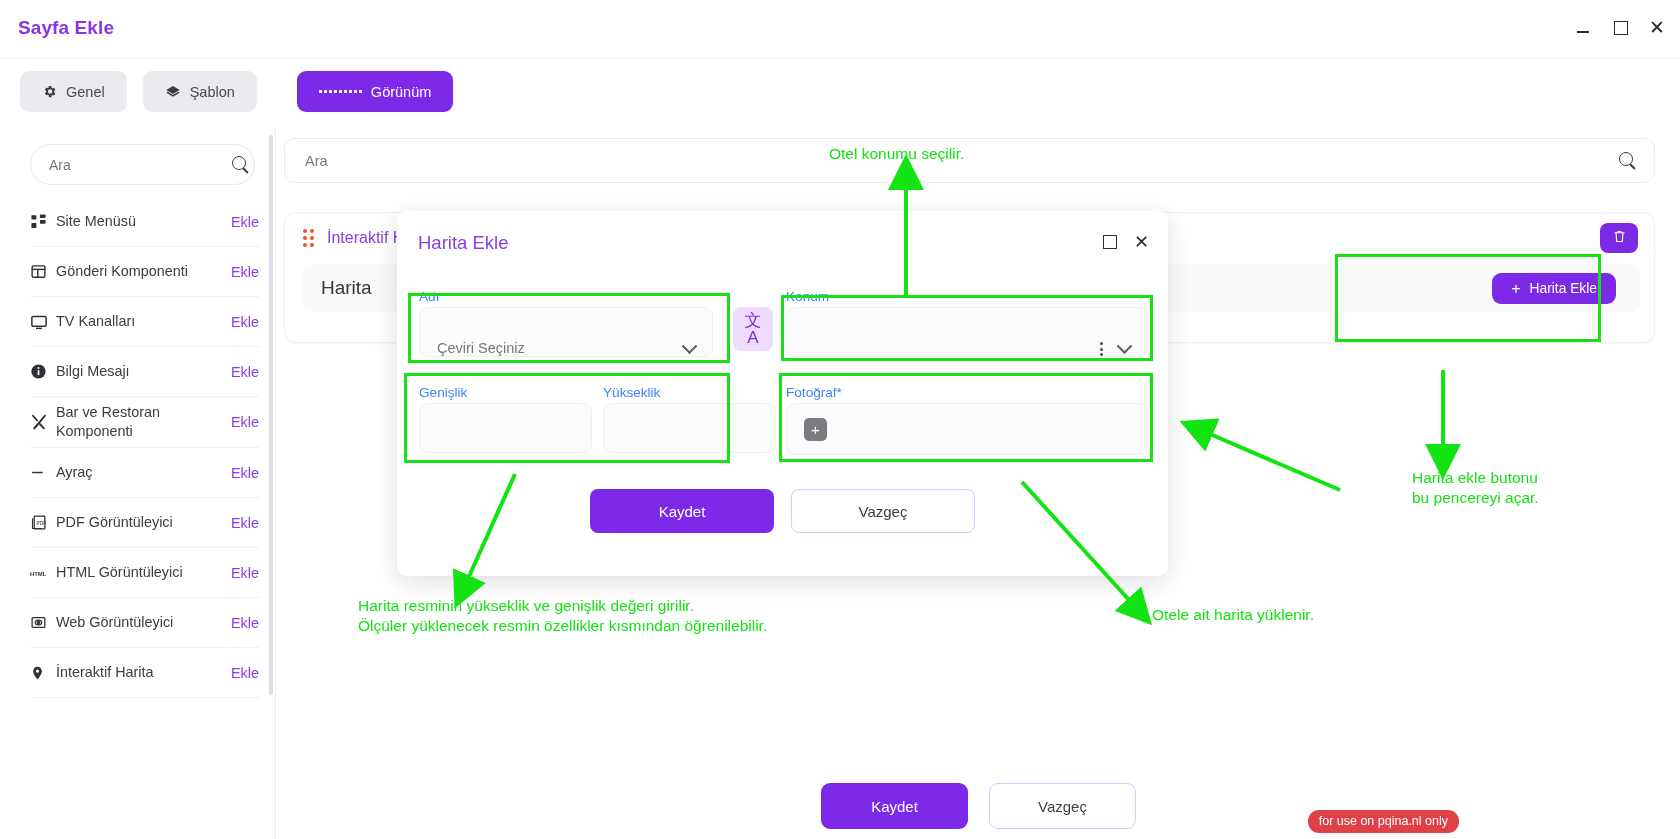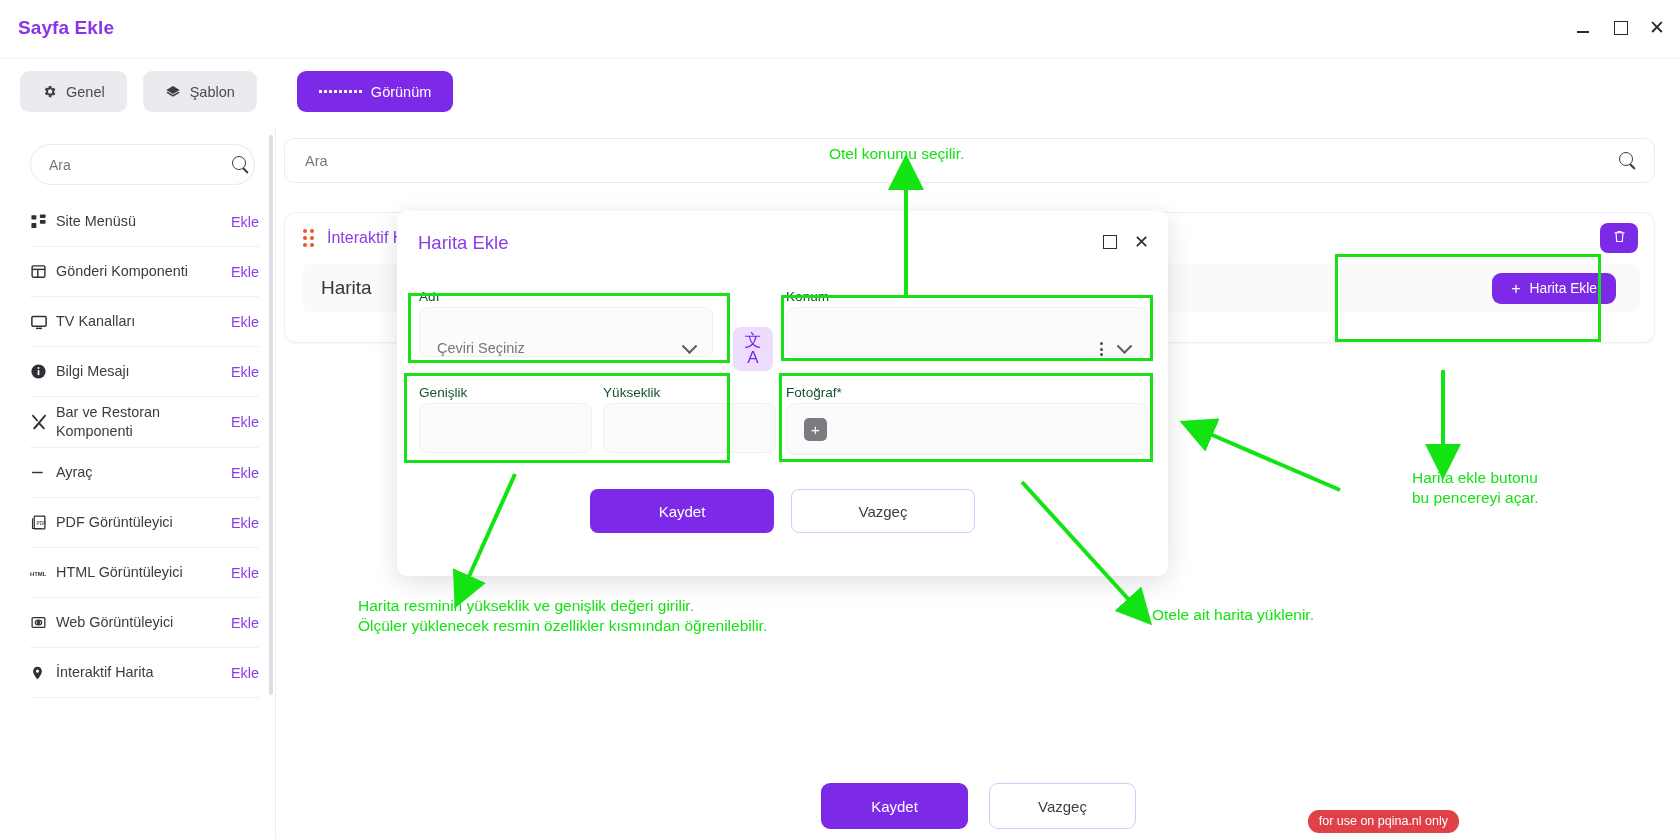--- a/index.html
+++ b/index.html
@@ -217,34 +217,34 @@
     position: absolute; left: 21px; top: 21px;
     font-size: 18.5px; color: #8b3de8; font-weight: 400;
   }
   .modal-ctrls {
     position: absolute; right: 19px; top: 22px;
     display: flex; align-items: center; gap: 17px;
   }
   .m-max { width: 14px; height: 14px; border: 1.5px solid #2c2c32; }
   .m-close { font-size: 18px; color: #2c2c32; line-height: 1; cursor: pointer; font-weight: 300; }
 
-  .fld-label { font-size: 13.6px; color: #14532d; }
+  .fld-label { font-size: 13.6px; color: #3b82f6; }
   .inp {
     height: 50px; border: 1px solid #efeff3; border-radius: 9px;
     background: #fbfbfc; display: flex; align-items: flex-end;
     padding: 0 17px; font-size: 14.5px; color: #76767c;
   }
   .chev { margin-left: auto; width: 11px; height: 11px; border-right: 2px solid #5c5c62; border-bottom: 2px solid #5c5c62; transform: rotate(45deg) translate(-3px,-3px); }
   #adiLabel { position: absolute; left: 22px; top: 78px; }
   #adiInput { position: absolute; left: 22px; top: 96px; width: 294px; }
   #trBtn {
     position: absolute; left: 336px; top: 96px;
     width: 40px; height: 44px; border-radius: 8px;
     background: #eddcfd; display: flex; align-items: center; justify-content: center;
-    cursor: pointer; border: none; margin-top: 20px;
+    cursor: pointer; border: none;
   }
   #konumLabel { position: absolute; left: 389px; top: 78px; }
   #konumInput { position: absolute; left: 389px; top: 96px; width: 362px; }
   .kebab { margin-left: auto; display: flex; flex-direction: column; gap: 2.5px; align-items: center; }
   .kebab i { width: 3px; height: 3px; background: #4a4a50; border-radius: 50%; display:block; }
 
   #genLabel { position: absolute; left: 22px; top: 174px; }
   #genInput { position: absolute; left: 22px; top: 192px; width: 173px; }
   #yukLabel { position: absolute; left: 206px; top: 174px; }
   #yukInput { position: absolute; left: 206px; top: 192px; width: 173px; }

